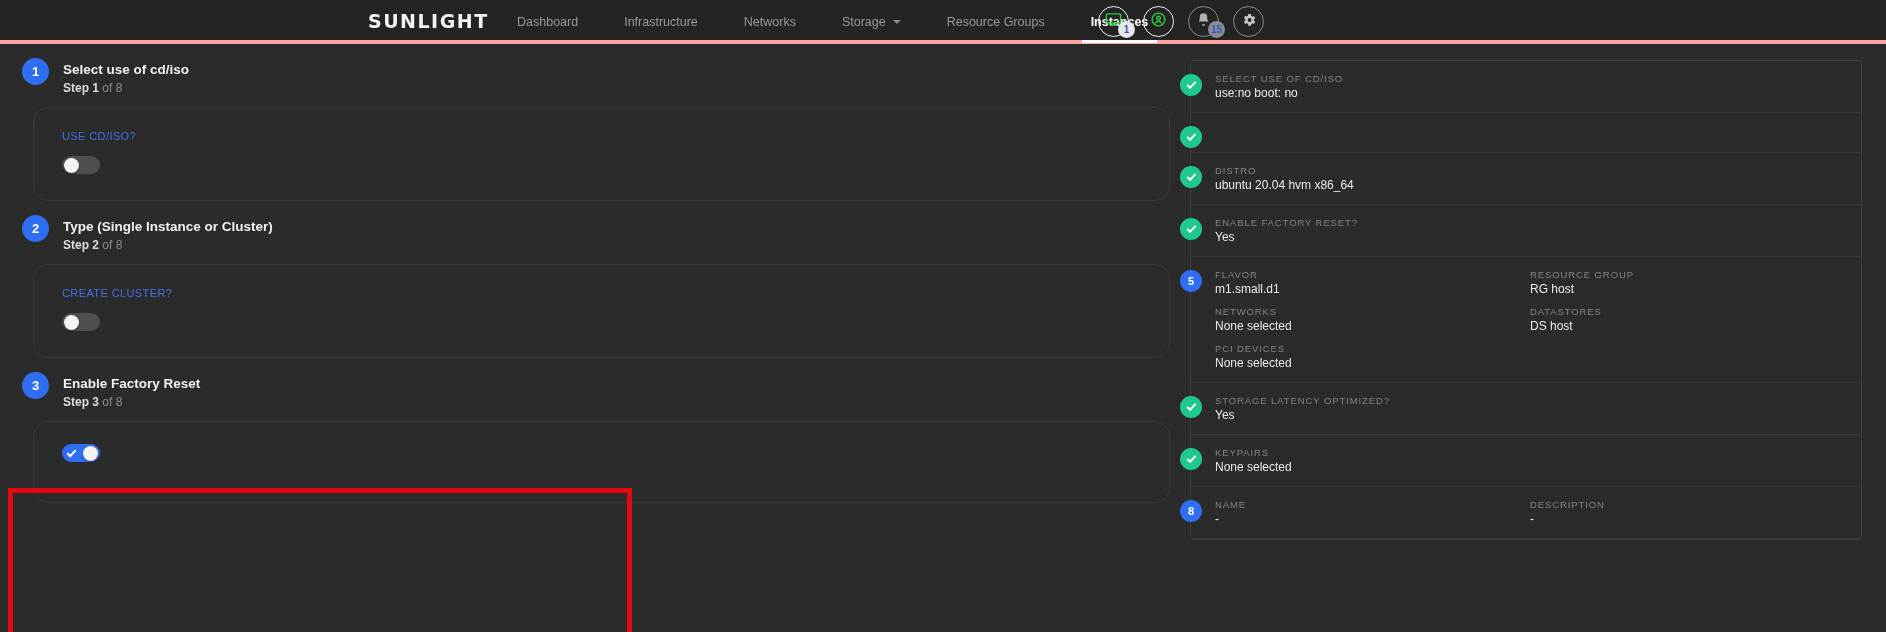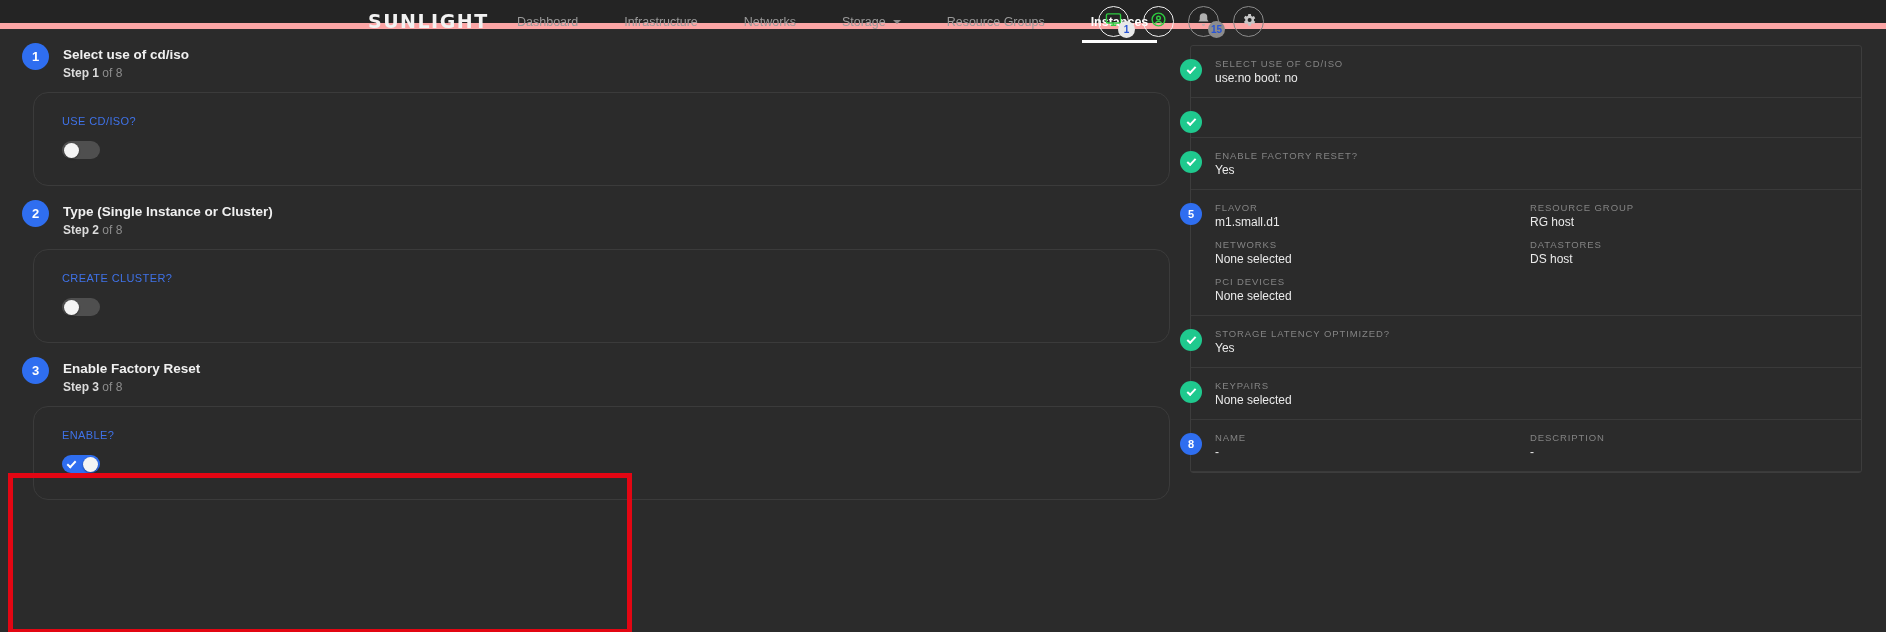--- a/index.html
+++ b/index.html
@@ -6,23 +6,23 @@
   html, body {
     width: 1886px; height: 632px;
     background: #2b2b2b;
     font-family: "Liberation Sans", sans-serif;
     overflow: hidden;
   }
 
   
   .topbar {
     position: relative;
-    height: 29px;
+    height: 44px;
     background: #242424;
-    border-bottom: 6px solid #fca5a5;
+    border-bottom: 4px solid #fca5a5;
     display: flex;
     align-items: center;
   }
   .brand {
     position: absolute;
     left: 368px; top: 10px;
     font-size: 19px;
     font-weight: 700;
     letter-spacing: 1.5px;
     color: #f2f2f2;
@@ -331,21 +331,21 @@
         <div class="step-body"><div class="field-label">CREATE CLUSTER?</div><div class="toggle off"><span class="knob"></span></div></div>
       </div>
       <div class="step">
         <div class="step-head">
           <div class="step-bullet">3</div>
           <div class="step-text">
             <div class="step-title">Enable Factory Reset</div>
             <div class="step-sub"><b>Step 3</b> <span>of 8</span></div>
           </div>
         </div>
-        <div class="step-body"><div class="field-label">ENABLE?</div><div class="toggle on"><span class="tick"></span><span class="knob"></span></div></div>
+        <div class="step-body"><div class="toggle on"><span class="tick"></span><span class="knob"></span></div></div>
       </div>
     </div>
 
   <div class="right-col">
     <div>
         <div class="sum-row">
           <div class="sum-mark ok">
             <span class="chk"></span>
           </div>
           <div class="sum-grid" style="grid-template-columns: 1fr;">
@@ -359,20 +359,31 @@
           <div class="sum-mark ok">
             <span class="chk"></span>
           </div>
         </div>
         <div class="sum-row">
           <div class="sum-mark ok">
             <span class="chk"></span>
           </div>
           <div class="sum-grid" style="grid-template-columns: 1fr;">
             <div>
+              <div class="sum-k">DISTRO</div>
+              <div class="sum-v">ubuntu 20.04 hvm x86_64</div>
+            </div>
+          </div>
+        </div>
+        <div class="sum-row">
+          <div class="sum-mark ok">
+            <span class="chk"></span>
+          </div>
+          <div class="sum-grid" style="grid-template-columns: 1fr;">
+            <div>
               <div class="sum-k">ENABLE FACTORY RESET?</div>
               <div class="sum-v">Yes</div>
             </div>
           </div>
         </div>
         <div class="sum-row">
           <div class="sum-mark num">5</div>
           <div class="sum-grid">
             <div>
               <div class="sum-k">FLAVOR</div>

